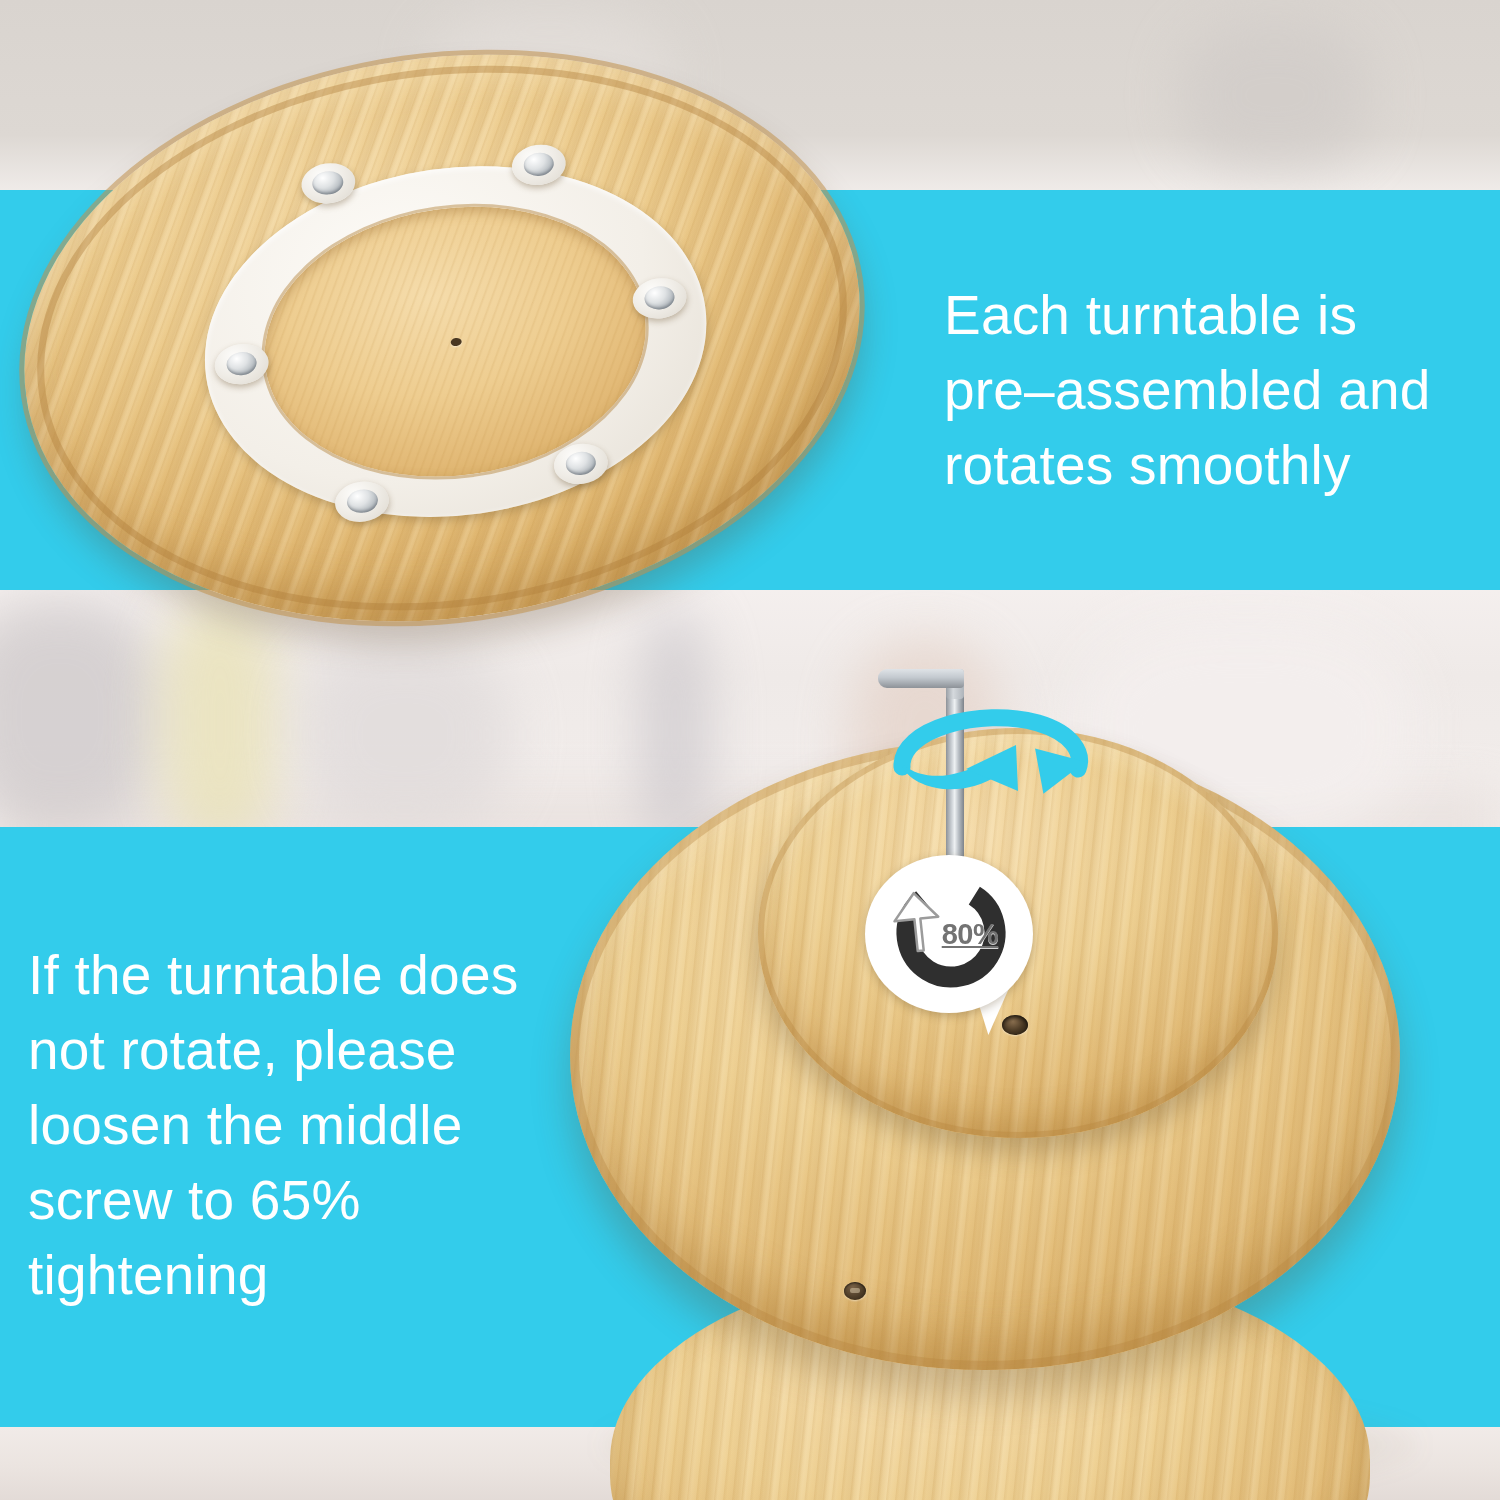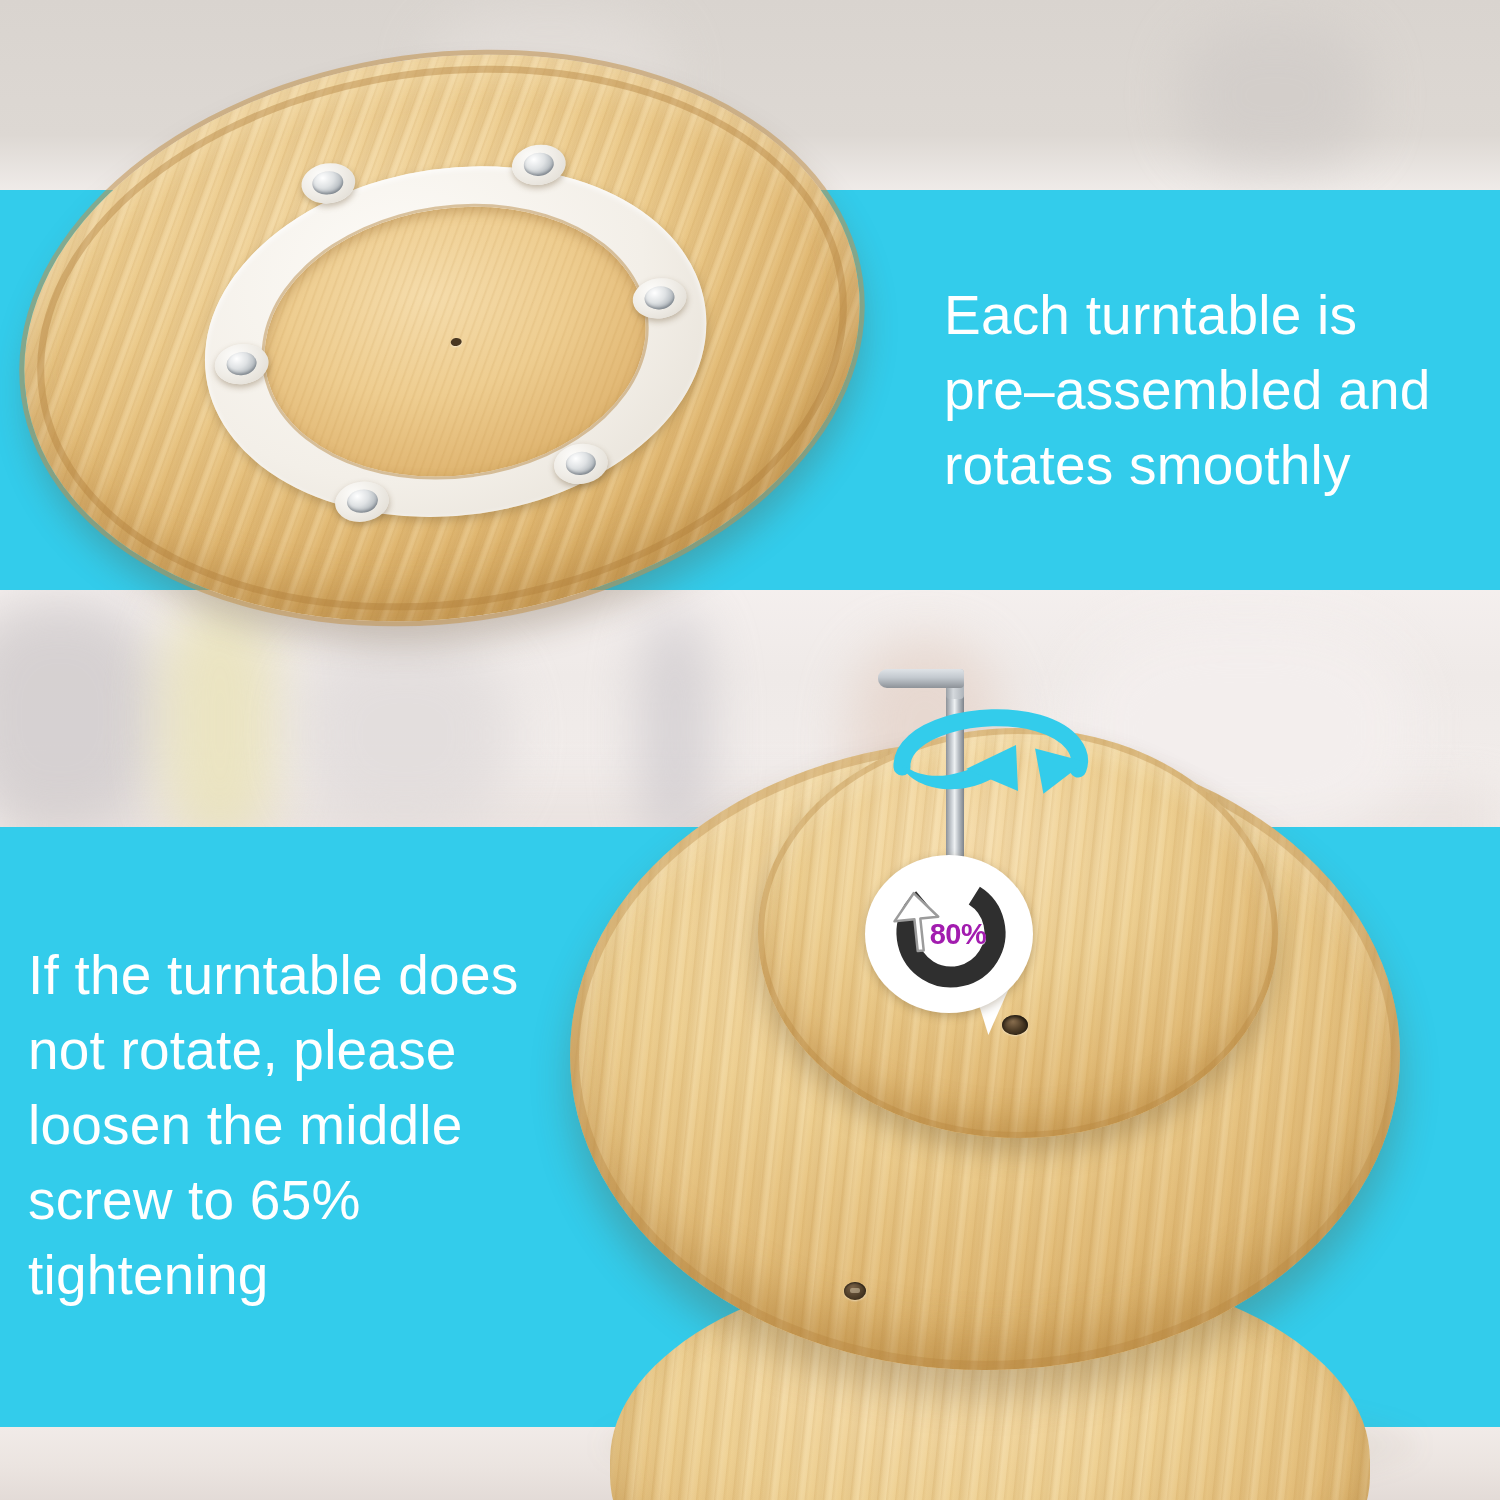--- a/index.html
+++ b/index.html
@@ -272,26 +272,27 @@
     box-shadow:0 3px 10px rgba(90,66,30,.30);
   }
   .badge-tail {
     position:absolute; left:104px; top:118px; width:44px; height:62px;
     background:#ffffff;
     clip-path: polygon(0% 0%, 100% 10%, 44% 100%);
     filter: drop-shadow(0 3px 5px rgba(90,66,30,.25));
   }
   .badge-ring { position:absolute; left:24px; top:16px; width:124px; height:124px; }
   .badge-pct {
-    position:absolute; left:0; top:0; width:168px; height:158px;
+    position:absolute; left:12px; top:0; width:168px; height:158px;
     display:flex; align-items:center; justify-content:center;
-    font-size:29px; font-weight:700; color:#a21caf;
+    font-size:29px; font-weight:700; color:#737373;
     letter-spacing:-.5px;
     padding-left:18px; box-sizing:border-box;
     text-shadow:0 1px 0 rgba(255,255,255,.8);
+    text-decoration:underline;
   }
 
   
   .tt-shadow {
     position:absolute; left:600px; top:1390px; width:820px; height:110px;
     background:radial-gradient(ellipse at 50% 50%, rgba(120,96,60,.30) 0%, rgba(120,96,60,.10) 55%, rgba(120,96,60,0) 75%);
     filter:blur(10px);
   }
 </style>
 </head>

